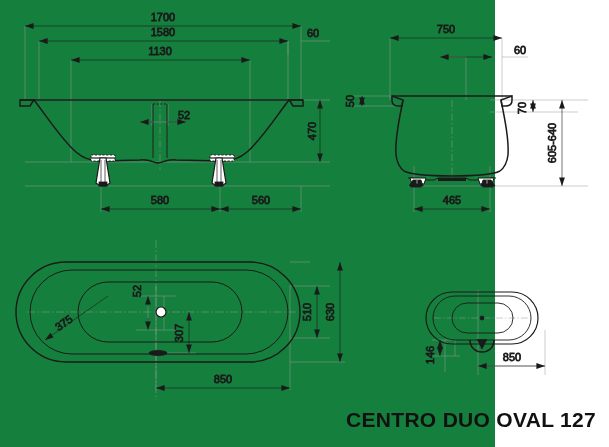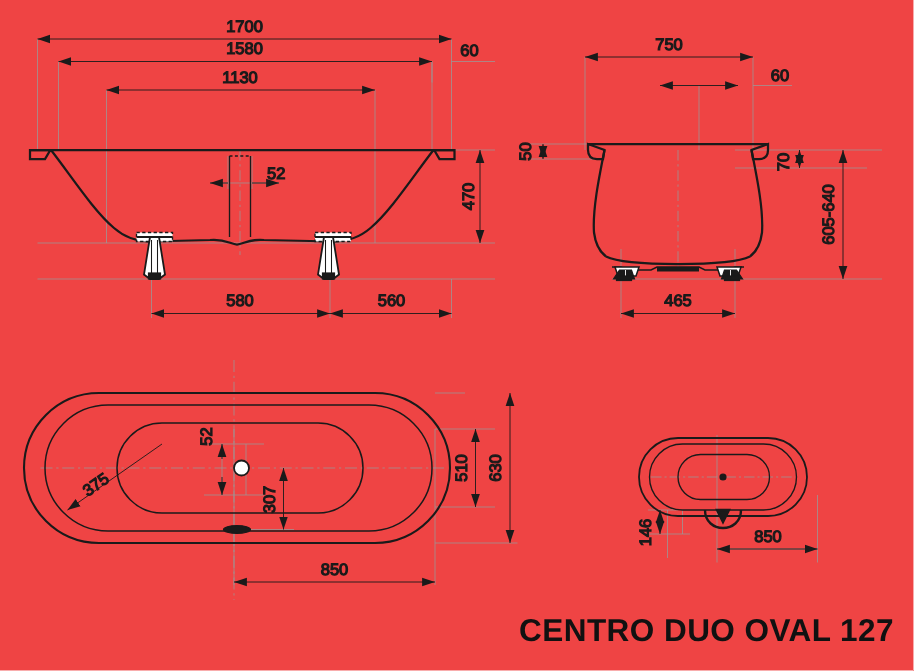--- a/index.html
+++ b/index.html
@@ -1,18 +1,18 @@
 <!DOCTYPE html>
 <html><head>
 <meta charset="utf-8">
 <style>
   html,body{margin:0;padding:0;background:#ffffff;}
   body{width:609px;height:447px;overflow:hidden;
        font-family:"Liberation Sans", sans-serif;}
-  #sheet{position:relative;width:609px;height:447px;background:#ef4444;}
+  #sheet{position:relative;width:495px;height:447px;background:#15803d;}
   svg{display:block;}
   .dimtxt{font-family:"Liberation Sans", sans-serif;font-size:11px;fill:#1a1a1a;}
   .title{font-family:"Liberation Sans", sans-serif;font-size:21px;font-weight:bold;
          fill:#111;letter-spacing:0.3px;}
 </style>
 </head>
 <body>
 
 <div id="sheet">
 <svg width="609" height="447" viewBox="0 0 609 447">

